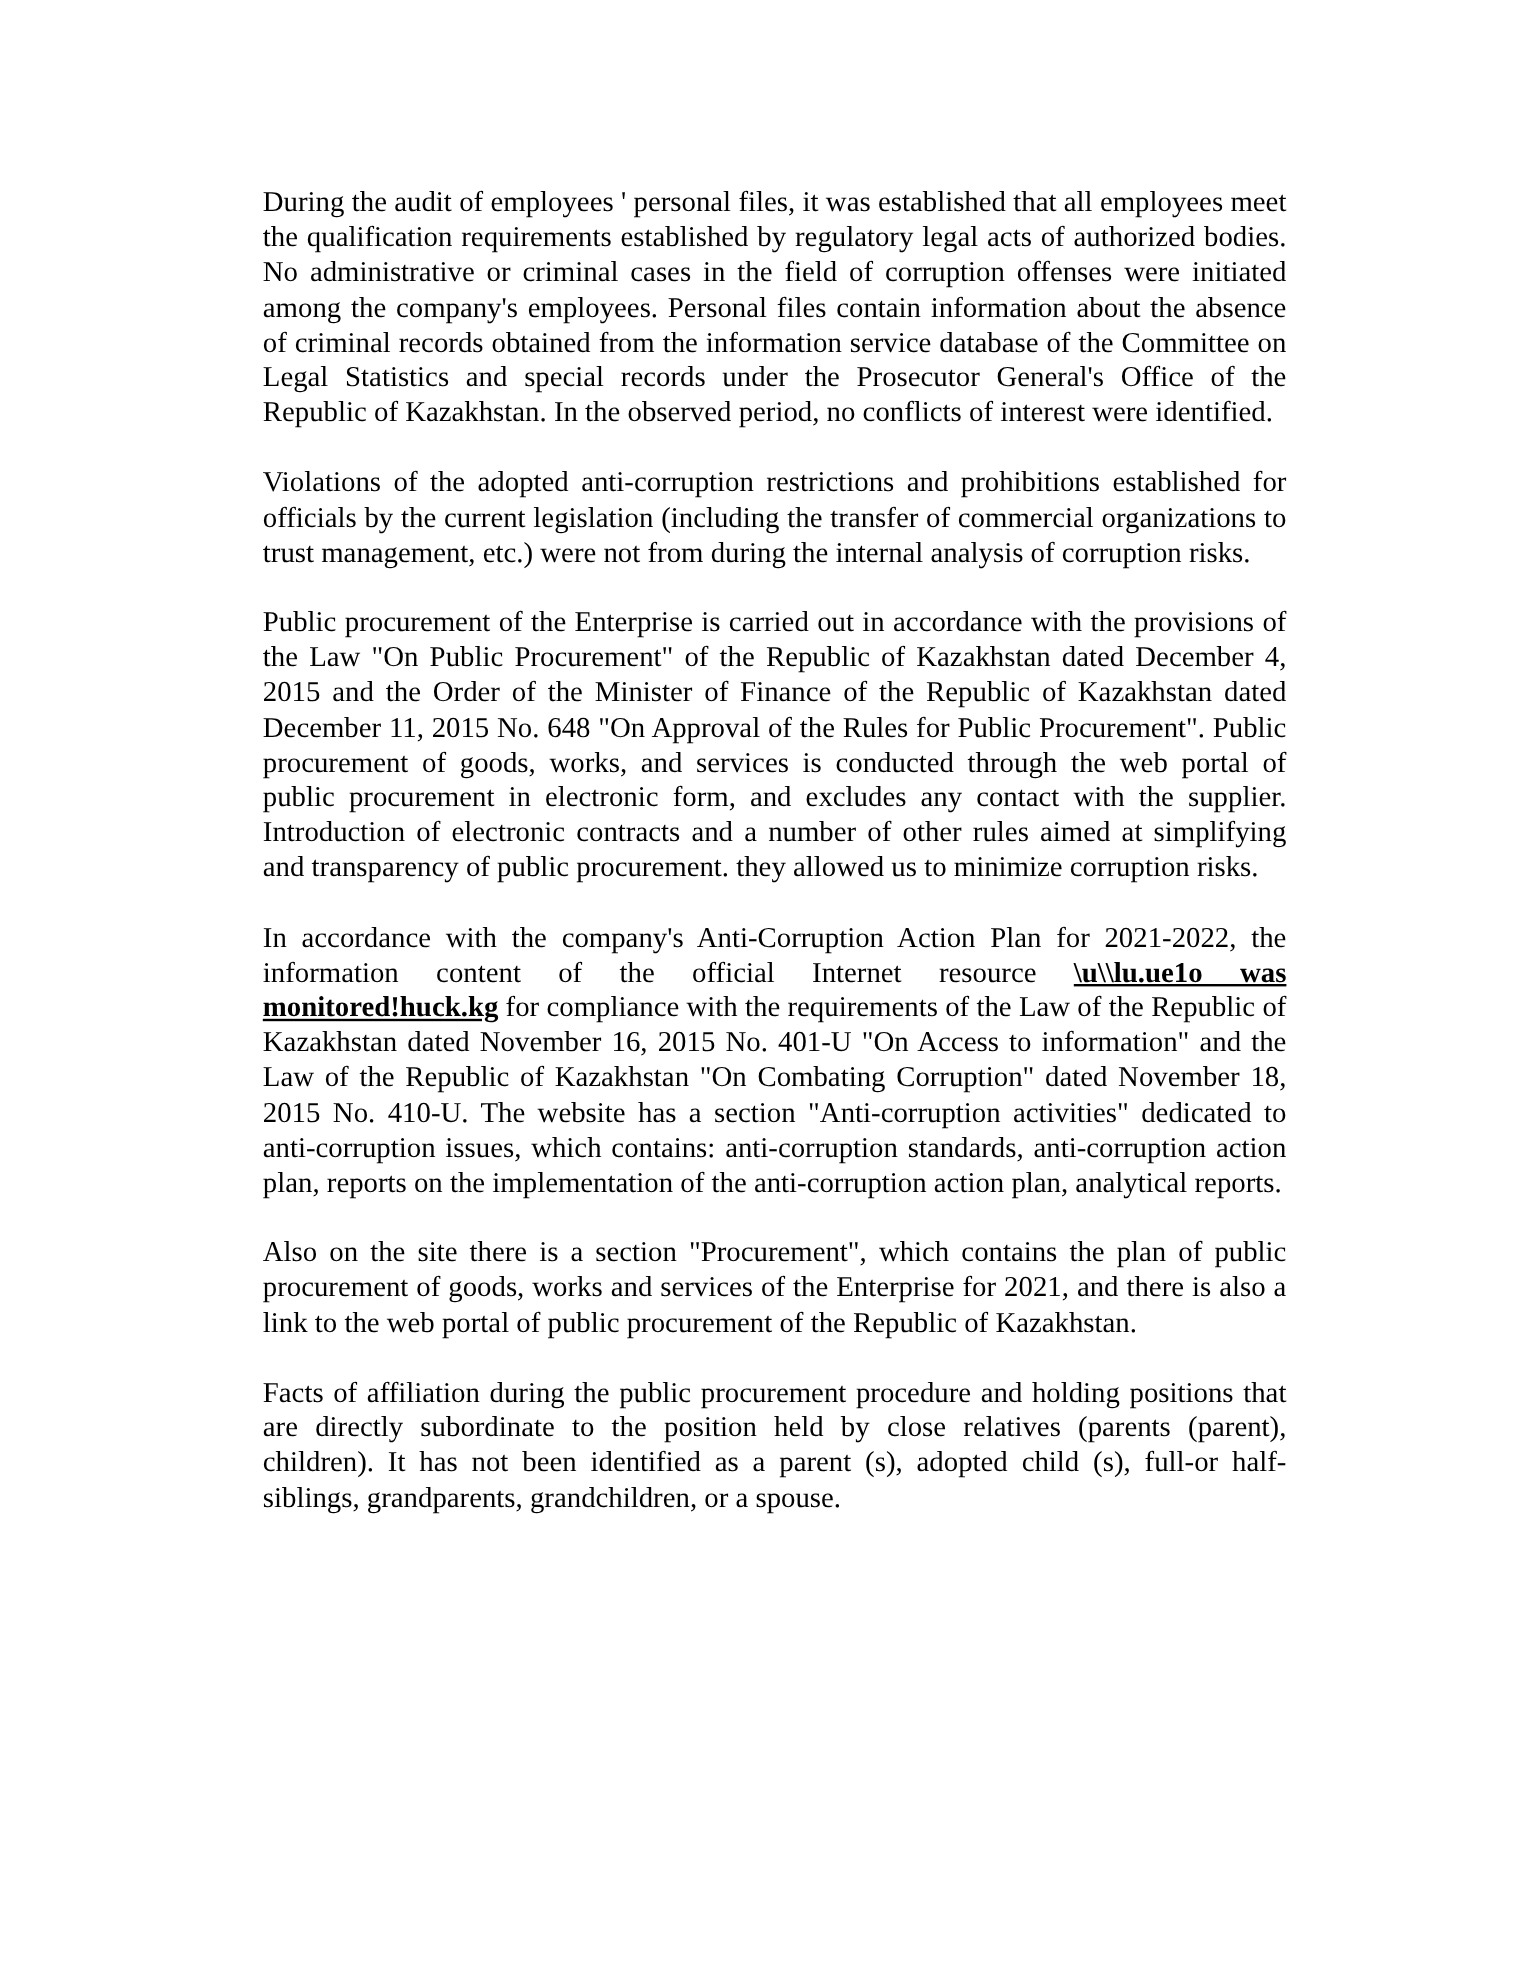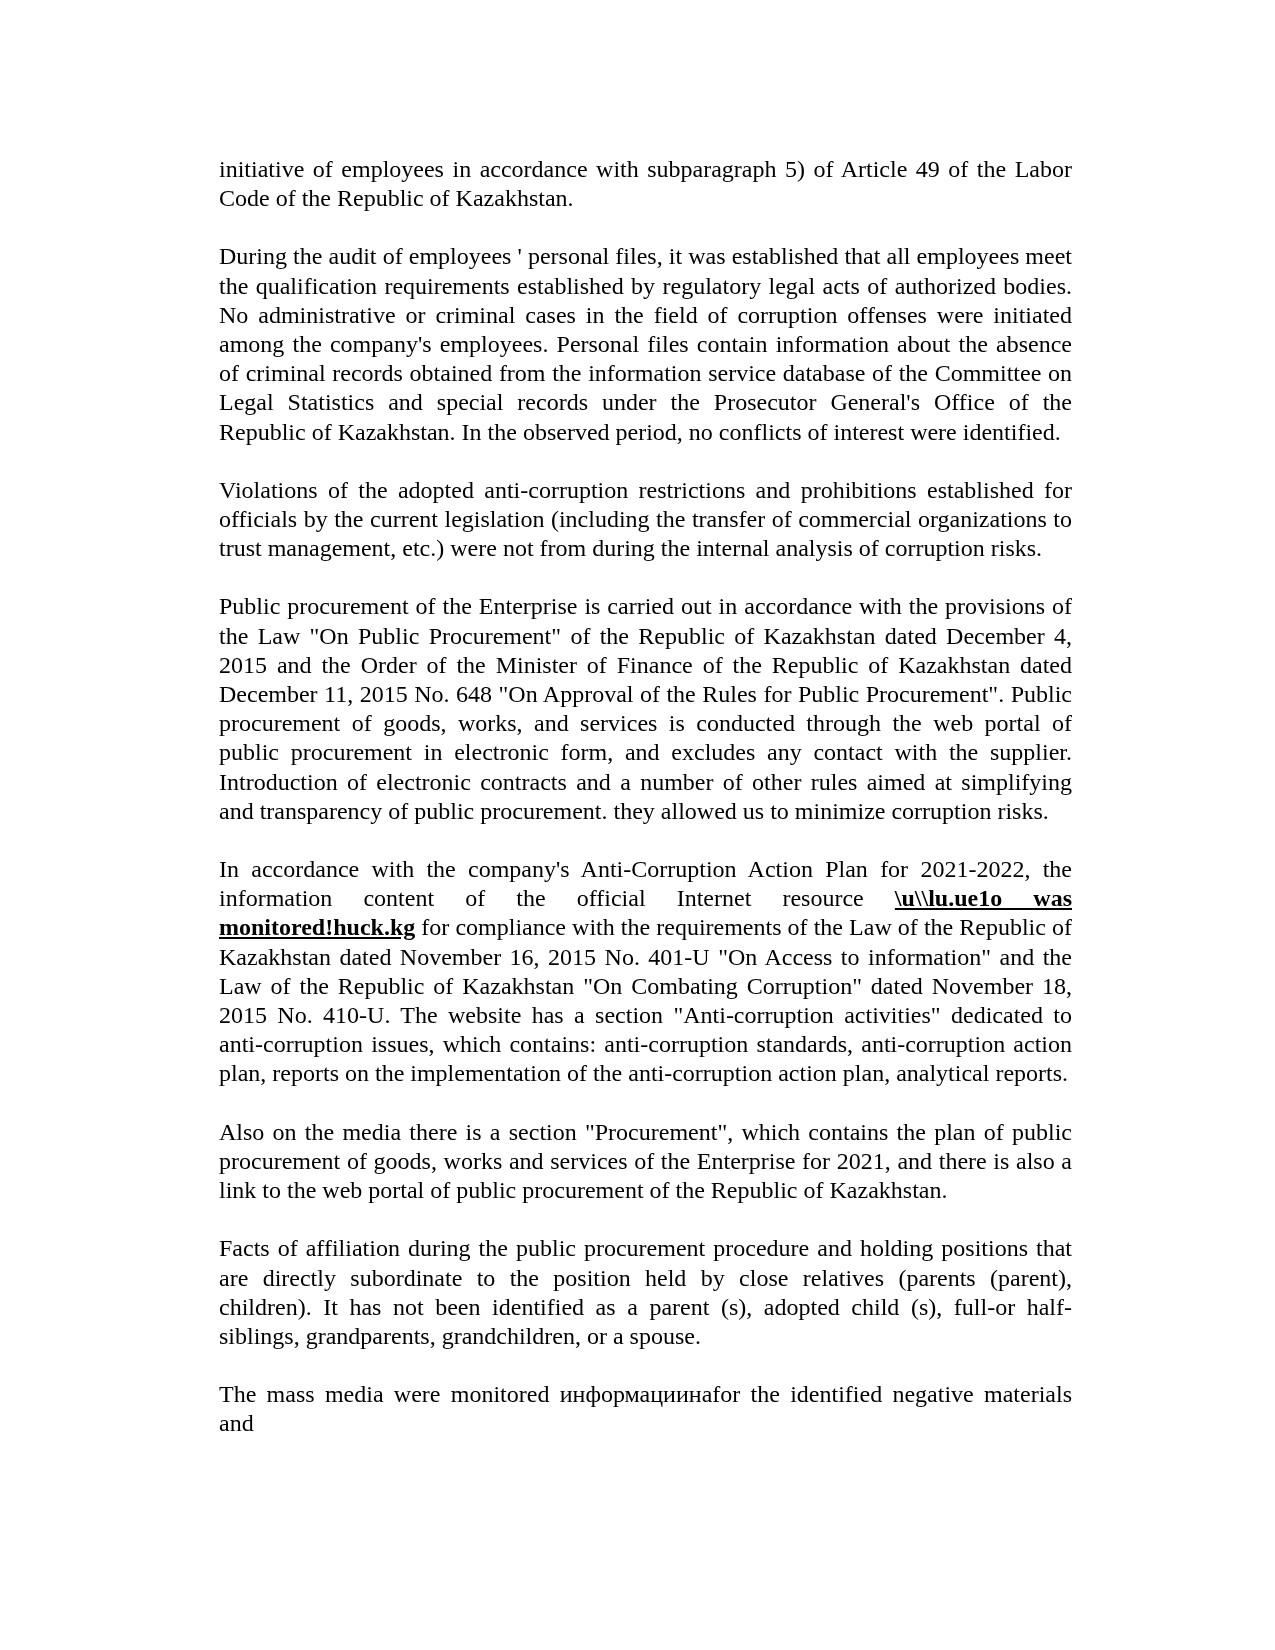--- a/index.html
+++ b/index.html
@@ -35,21 +35,19 @@
     font-weight: bold;
     text-decoration: underline;
     color: #000000;
     cursor: pointer;
   }
 </style>
 </head>
 <body>
 
 <div class="page">
-  <p class="para">initiative of employees in accordance with subparagraph 5) of Article 49 of the Labor Code of the Republic of Kazakhstan.</p>
   <p class="para">During the audit of employees ' personal files, it was established that all employees meet the qualification requirements established by regulatory legal acts of authorized bodies. No administrative or criminal cases in the field of corruption offenses were initiated among the company's employees. Personal files contain information about the absence of criminal records obtained from the information service database of the Committee on Legal Statistics and special records under the Prosecutor General's Office of the Republic of Kazakhstan. In the observed period, no conflicts of interest were identified.</p>
   <p class="para">Violations of the adopted anti-corruption restrictions and prohibitions established for officials by the current legislation (including the transfer of commercial organizations to trust management, etc.) were not from during the internal analysis of corruption risks.</p>
   <p class="para">Public procurement of the Enterprise is carried out in accordance with the provisions of the Law "On Public Procurement" of the Republic of Kazakhstan dated December 4, 2015 and the Order of the Minister of Finance of the Republic of Kazakhstan dated December 11, 2015 No. 648 "On Approval of the Rules for Public Procurement". Public procurement of goods, works, and services is conducted through the web portal of public procurement in electronic form, and excludes any contact with the supplier. Introduction of electronic contracts and a number of other rules aimed at simplifying and transparency of public procurement. they allowed us to minimize corruption risks.</p>
   <p class="para"><span>In accordance with the company's Anti-Corruption Action Plan for 2021-2022, the information content of the official Internet resource </span><a class="link">\u\\lu.ue1o was monitored!huck.kg</a><span> for compliance with the requirements of the Law of the Republic of Kazakhstan dated November 16, 2015 No. 401-U "On Access to information" and the Law of the Republic of Kazakhstan "On Combating Corruption" dated November 18, 2015 No. 410-U. The website has a section "Anti-corruption activities" dedicated to anti-corruption issues, which contains: anti-corruption standards, anti-corruption action plan, reports on the implementation of the anti-corruption action plan, analytical reports.</span></p>
-  <p class="para">Also on the media there is a section "Procurement", which contains the plan of public procurement of goods, works and services of the Enterprise for 2021, and there is also a link to the web portal of public procurement of the Republic of Kazakhstan.</p>
+  <p class="para">Also on the site there is a section "Procurement", which contains the plan of public procurement of goods, works and services of the Enterprise for 2021, and there is also a link to the web portal of public procurement of the Republic of Kazakhstan.</p>
   <p class="para">Facts of affiliation during the public procurement procedure and holding positions that are directly subordinate to the position held by close relatives (parents (parent), children). It has not been identified as a parent (s), adopted child (s), full-or half-siblings, grandparents, grandchildren, or a spouse.</p>
-  <p class="para-last">The mass media were monitored информациинаfor the identified negative materials and</p>
 </div>
 
 </body></html>

